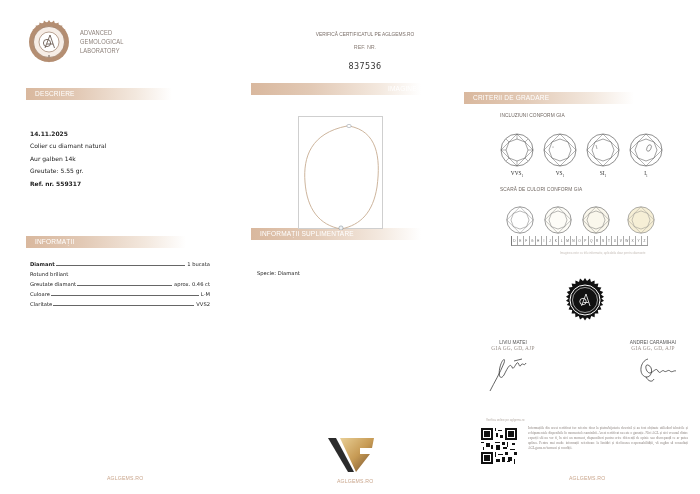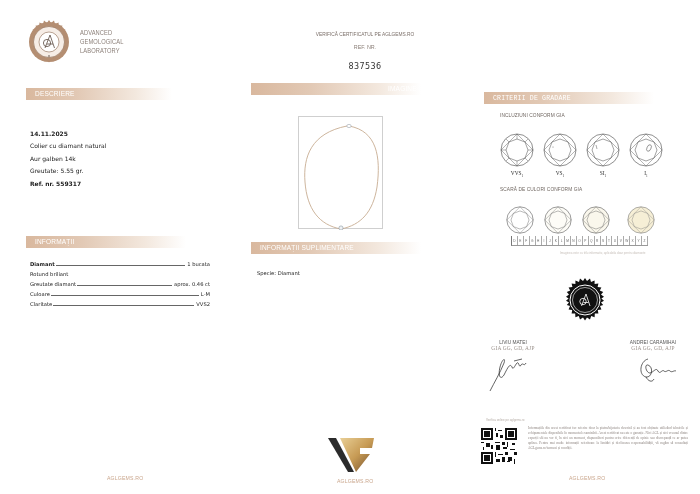--- a/index.html
+++ b/index.html
@@ -85,23 +85,23 @@
   <div>GEMOLOGICAL</div>
   <div>LABORATORY</div>
 </div>
 
 <div class="abs verify">VERIFICĂ CERTIFICATUL PE AGLGEMS.RO</div>
 <div class="abs refnr-label">REF. NR.</div>
 <div class="abs refnr-val">837536</div>
 
 <div class="abs sec-head" style="left:26px;top:88px;width:146px;"><span>DESCRIERE</span></div>
 <div class="abs sec-head" style="left:251px;top:83px;width:170px;text-align:right;"><span>IMAGINE</span></div>
-<div class="abs sec-head" style="left:484px;top:92px;width:170px;font-family:Liberation Mono, monospace;"><span>CRITERII DE GRADARE</span></div>
+<div class="abs sec-head" style="left:464px;top:92px;width:170px;"><span>CRITERII DE GRADARE</span></div>
 <div class="abs sec-head" style="left:26px;top:236px;width:160px;text-decoration:underline;"><span>INFORMAȚII</span></div>
-<div class="abs sec-head" style="left:251px;top:242px;width:170px;"><span>INFORMAȚII SUPLIMENTARE</span></div>
+<div class="abs sec-head" style="left:251px;top:228px;width:170px;"><span>INFORMAȚII SUPLIMENTARE</span></div>
 
 <div class="abs desc">
   <div class="b">14.11.2025</div>
   <div>Colier cu diamant natural</div>
   <div>Aur galben 14k</div>
   <div>Greutate: 5.55 gr.</div>
   <div class="b">Ref. nr. 559317</div>
 </div>
 
 <div class="abs info">

